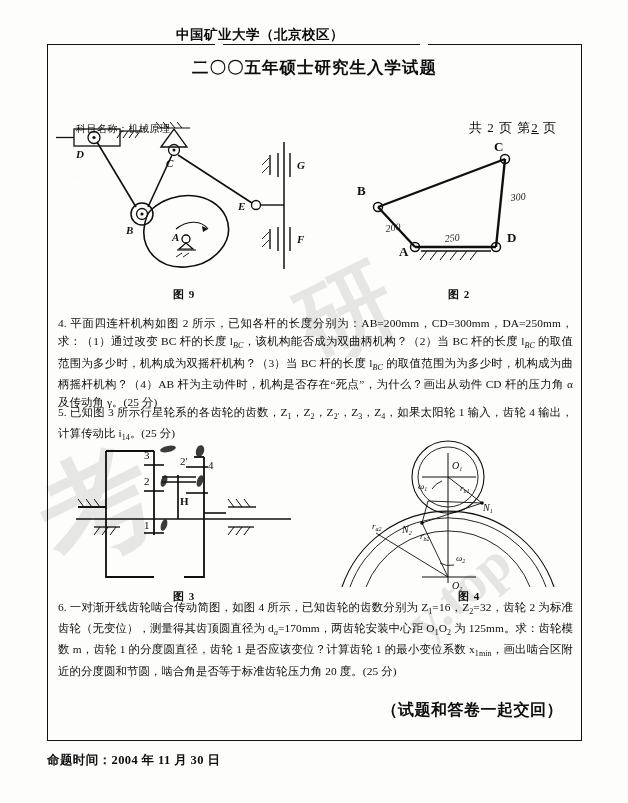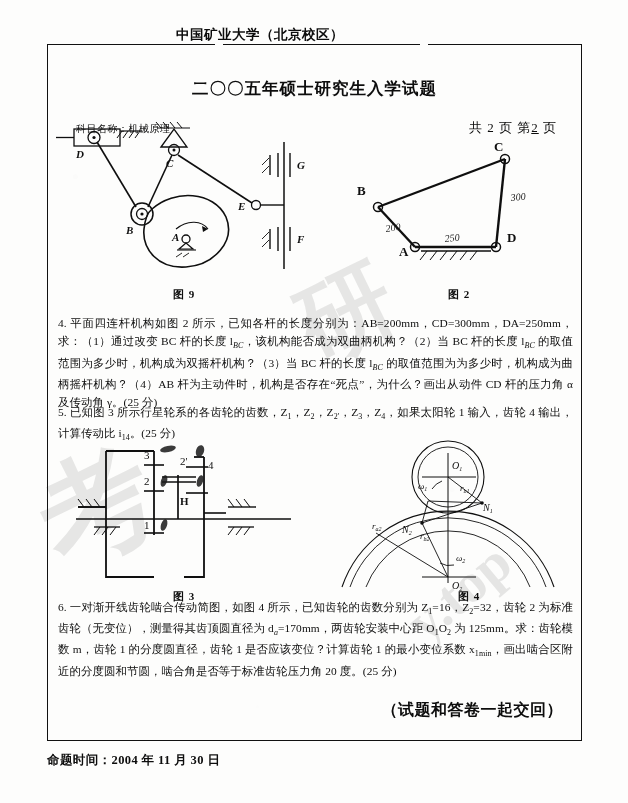--- a/index.html
+++ b/index.html
@@ -71,21 +71,20 @@
 
   .exam-title {
     position: absolute;
     top: 12px;
     left: 0;
     right: 0;
     text-align: center;
     font-size: 16.5px;
     font-weight: 700;
     letter-spacing: 1px;
-    margin-top: 21px;
   }
 
   .subject-row {
     position: absolute;
     top: 46px;
     left: 28px;
     right: 18px;
     display: flex;
     align-items: baseline;
     justify-content: space-between;

